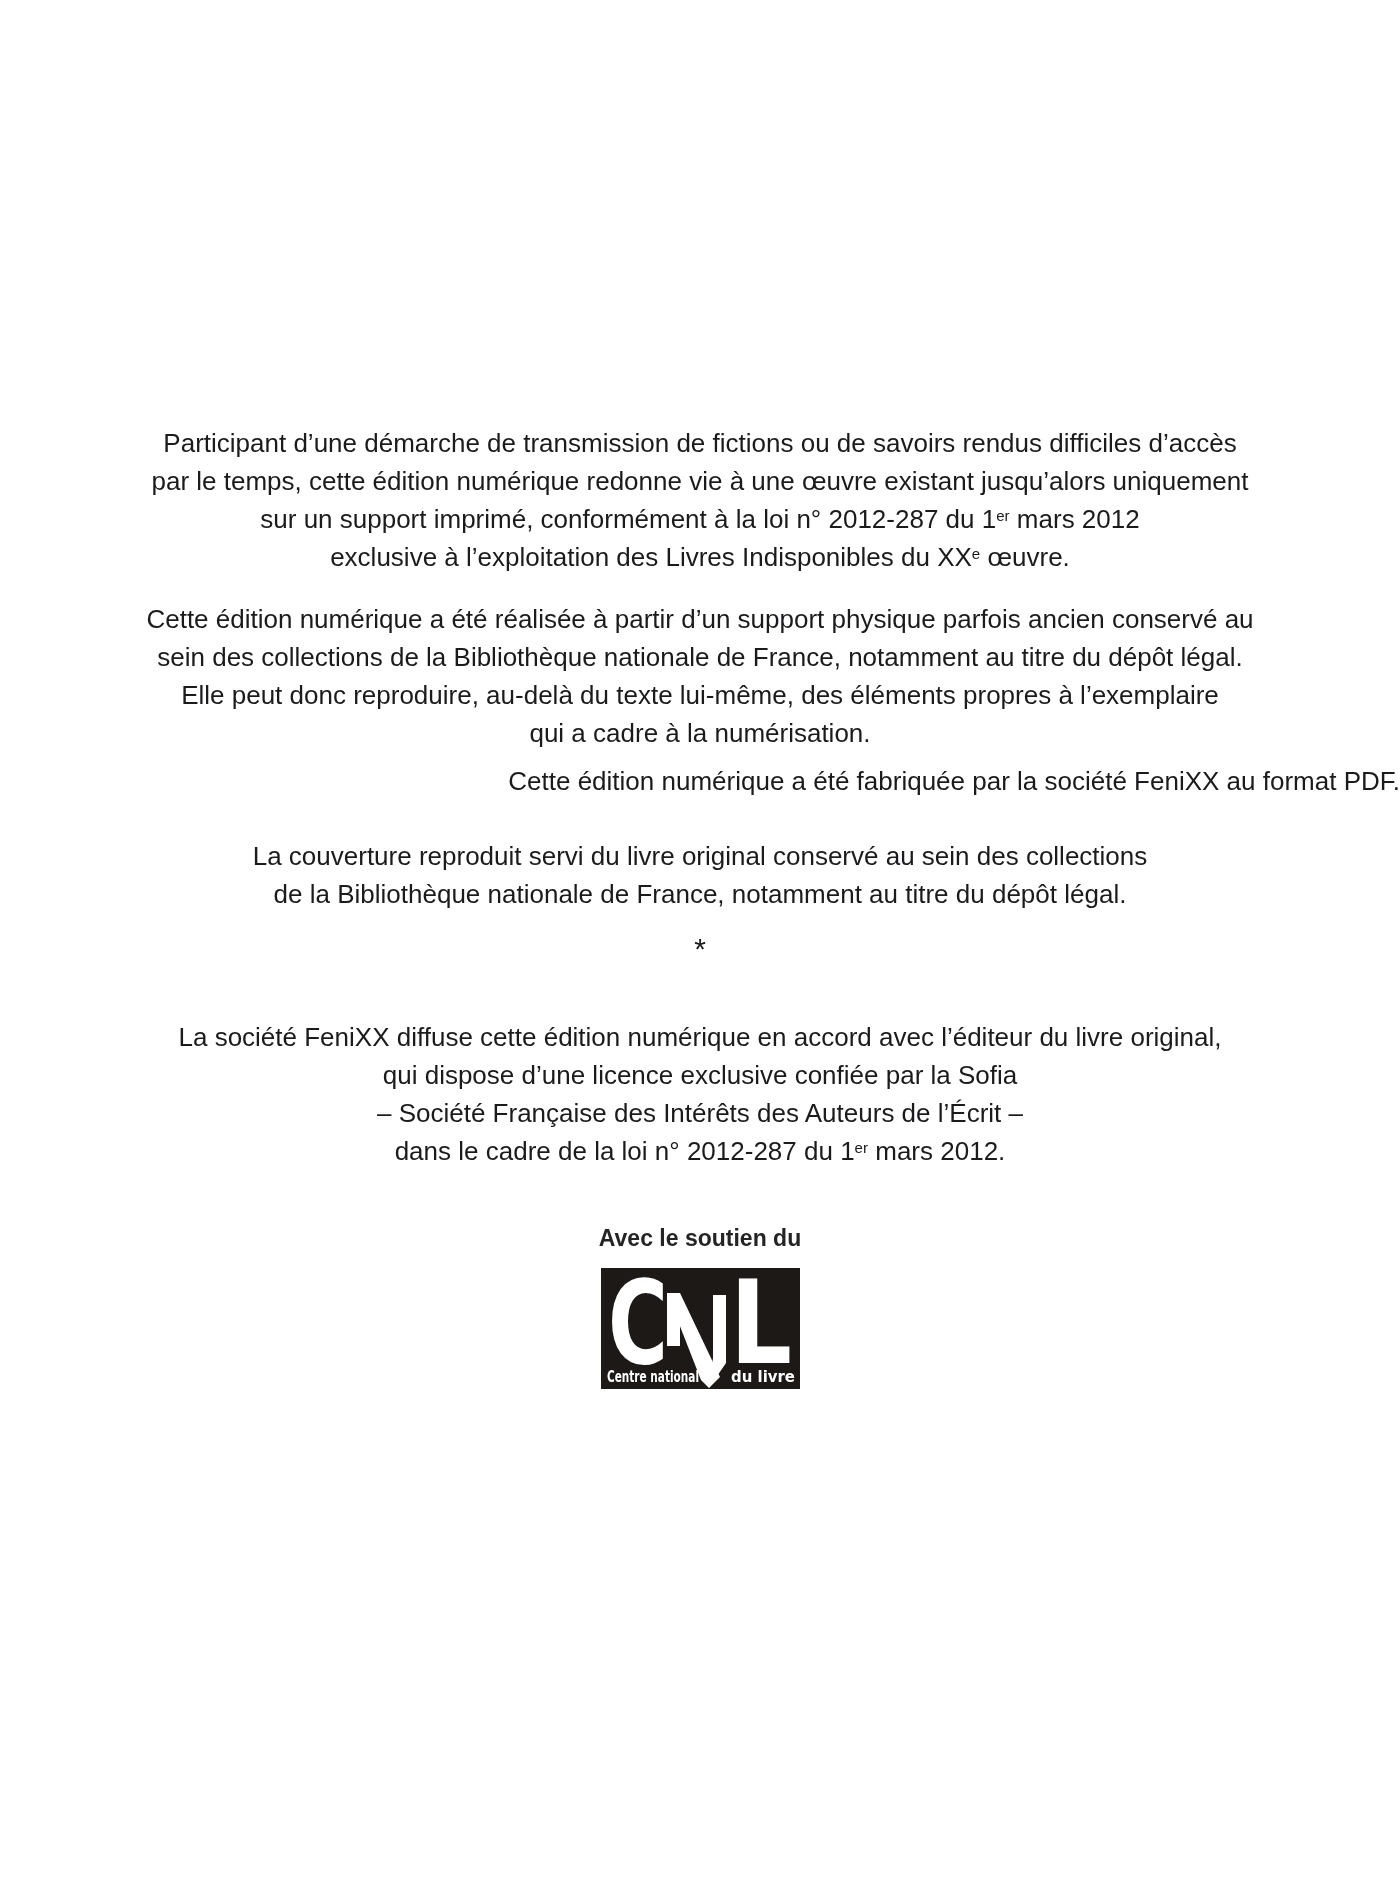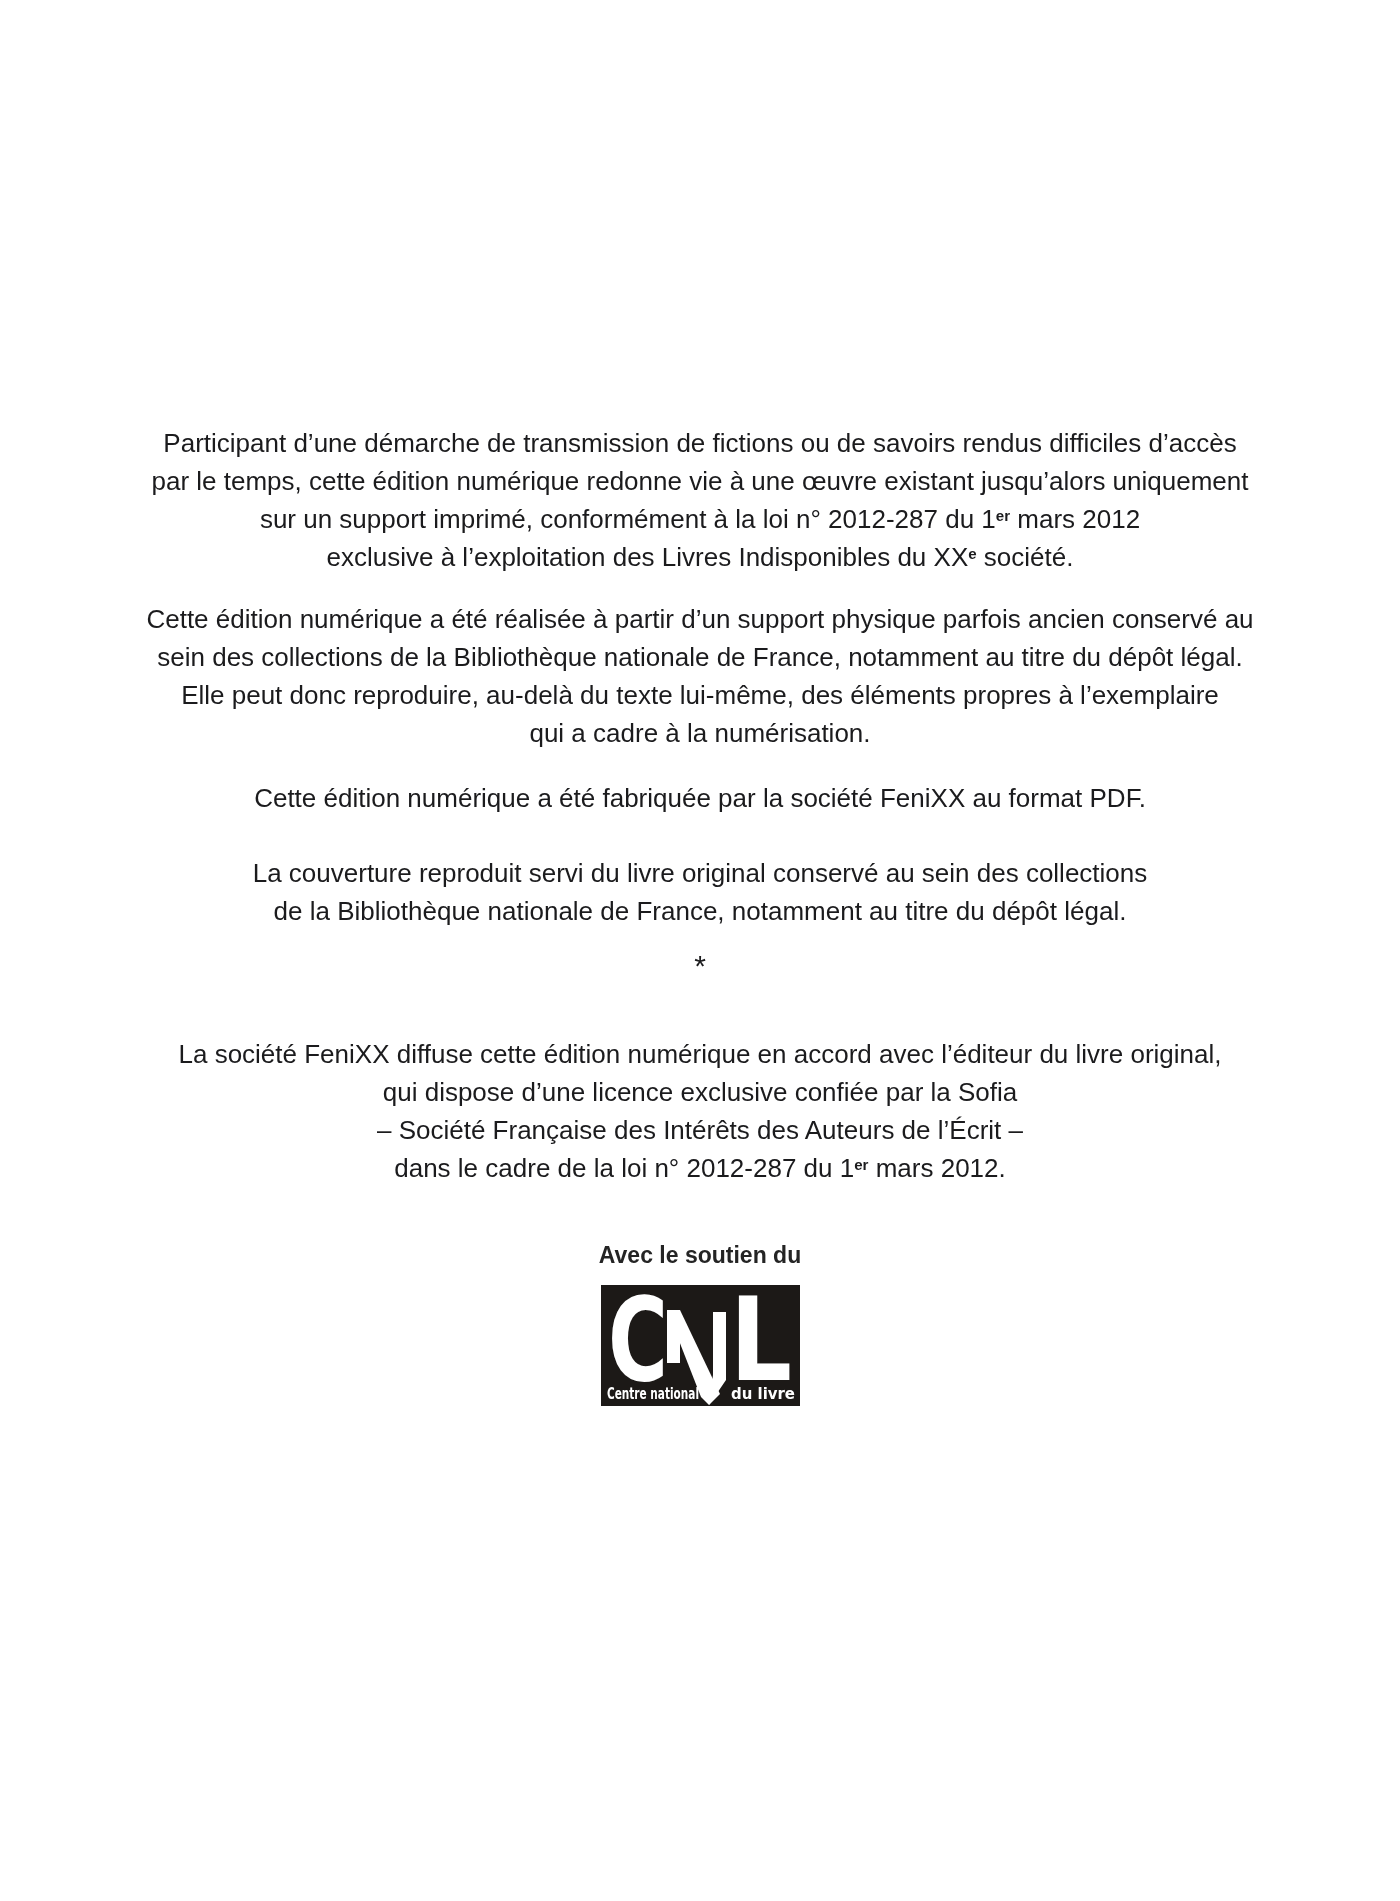--- a/index.html
+++ b/index.html
@@ -18,36 +18,35 @@
     left: 0;
     width: 100%;
     text-align: center;
     font-size: 26px;
     line-height: 38px;
     font-weight: 400;
   }
   .para { margin: 0; }
   .ln { display: block; }
   .mt-p2 { margin-top: 24px; }
-  .mt-p3 { margin-top: 27px; }
+  .mt-p3 { margin-top: 10px; text-align: right; }
   .mt-p4 { margin-top: 37px; }
   .sep {
     margin-top: 17px;
     font-size: 30px;
     line-height: 38px;
     font-weight: 400;
   }
   .mt-p5 { margin-top: 50px; text-align: center; }
   sup.sp {
     font-size: 0.58em;
     line-height: 0;
     vertical-align: baseline;
     position: relative;
     top: -0.48em;
-    font-weight: bold;
   }
   .support {
     margin-top: 54px;
     text-align: center;
   }
   .support-caption {
     font-size: 23px;
     line-height: 28px;
     font-weight: 600;
     color: #242424;
@@ -61,21 +60,21 @@
 <body>
 
 <div class="page">
 
   <div class="colophon">
 
     <p class="para">
       <span class="ln">Participant d’une démarche de transmission de fictions ou de savoirs rendus difficiles d’accès</span>
       <span class="ln">par le temps, cette édition numérique redonne vie à une œuvre existant jusqu’alors uniquement</span>
       <span class="ln"><span>sur un support imprimé, conformément à la loi n° 2012-287 du 1</span><sup class="sp">er</sup><span> mars 2012</span></span>
-      <span class="ln"><span>exclusive à l’exploitation des Livres Indisponibles du XX</span><sup class="sp">e</sup><span> société.</span></span>
+      <span class="ln"><span>exclusive à l’exploitation des Livres Indisponibles du XX</span><sup class="sp">e</sup><span> œuvre.</span></span>
     </p>
 
     <p class="para mt-p2">
       <span class="ln">Cette édition numérique a été réalisée à partir d’un support physique parfois ancien conservé au</span>
       <span class="ln">sein des collections de la Bibliothèque nationale de France, notamment au titre du dépôt légal.</span>
       <span class="ln">Elle peut donc reproduire, au-delà du texte lui-même, des éléments propres à l’exemplaire</span>
       <span class="ln">qui a cadre à la numérisation.</span>
     </p>
 
     <p class="para mt-p3">

